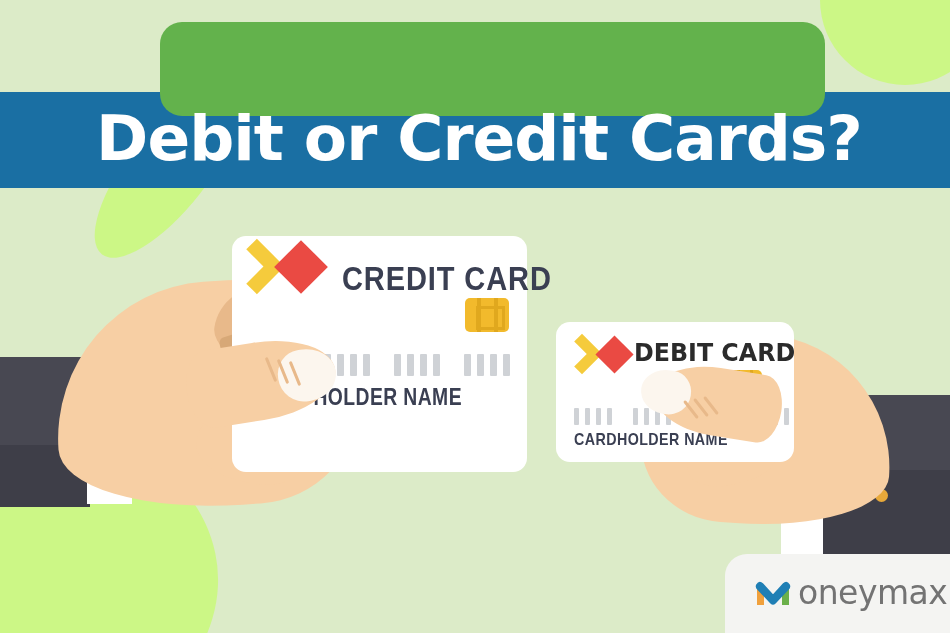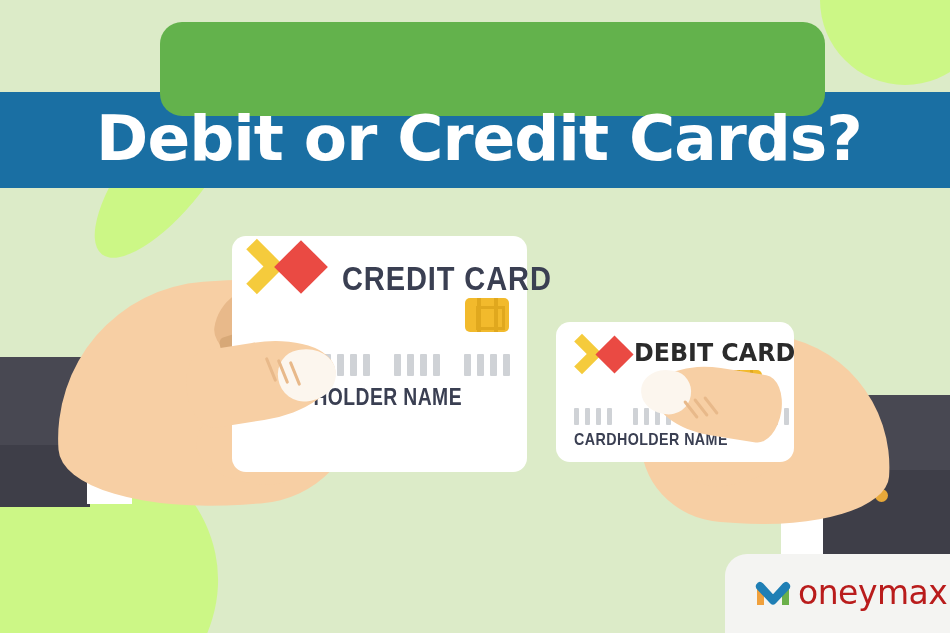--- a/index.html
+++ b/index.html
@@ -158,21 +158,21 @@
   #credit-holder{left:24px;top:148px;font-size:23px;letter-spacing:0.5px;}
   #debit-holder{left:18px;top:108px;font-size:17px;letter-spacing:0.5px;}
 
   
   #logo-card{
     position:absolute;right:0;bottom:0;width:225px;height:79px;
     background:#f4f4f2;border-radius:22px 0 0 0;
   }
   #logo-inner{position:absolute;left:28px;top:18px;display:flex;align-items:center;}
   #logo-text{
-    font-family:"DejaVu Sans",sans-serif;font-size:33px;color:#b91c1c;
+    font-family:"DejaVu Sans",sans-serif;font-size:33px;color:#737373;
     letter-spacing:-0.5px;line-height:33px;margin-left:5px;
   }
 </style>
 </head>
 <body>
 
 <div id="stage">
 
   <div class="blob" id="blob-tr"></div>
   <div class="blob" id="blob-bl"></div>

